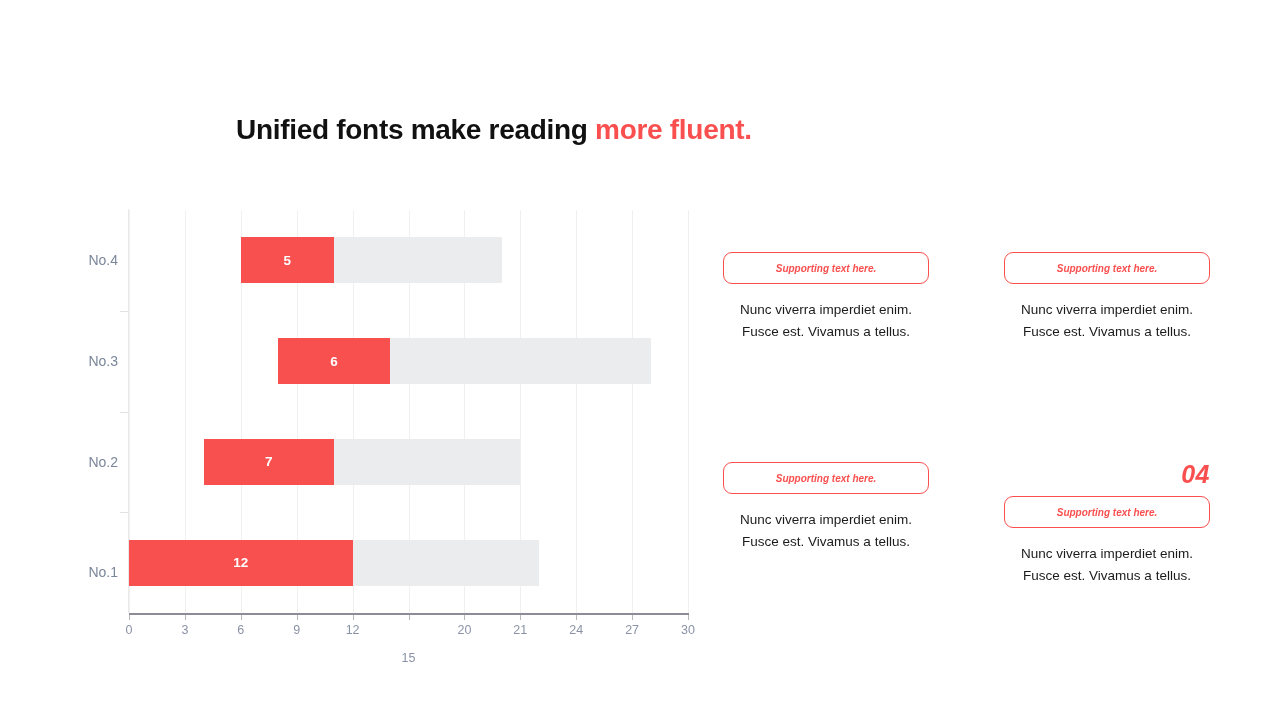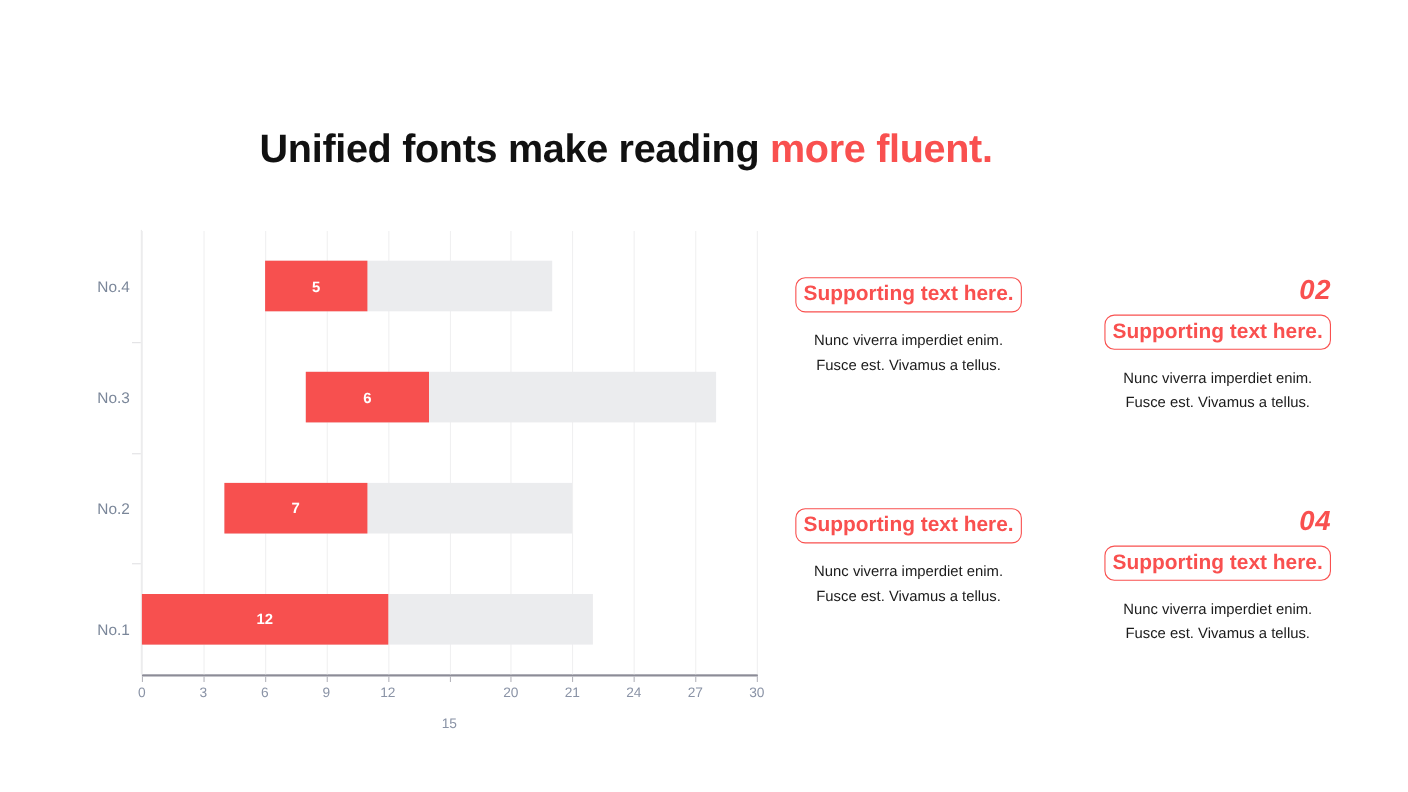--- a/index.html
+++ b/index.html
@@ -14,21 +14,21 @@
     overflow: hidden;
     font-family: "Liberation Sans", sans-serif;
     color: #1a1a1a;
   }
 
   
   .title {
     position: absolute;
     left: 236px;
     top: 114px;
-    font-size: 36px;
+    font-size: 28px;
     font-weight: bold;
     letter-spacing: -0.3px;
     white-space: nowrap;
     color: #111111;
   }
   .title .accent { color: #f9504f; }
 
   
   .chart {
     position: absolute;
@@ -150,23 +150,24 @@
     height: 32px;
     border: 1.6px solid #f9504f;
     border-radius: 9px;
     display: flex;
     align-items: center;
     justify-content: center;
     background: #ffffff;
   }
   .card-pill span {
     color: #f9504f;
-    font-size: 19px;
-    font-weight: bold;
-    white-space: nowrap;
+    font-size: 10px;
+    font-weight: bold;
+    white-space: nowrap;
+    font-style: italic;
   }
   .card-body {
     margin-top: 15px;
     text-align: center;
     font-size: 13.5px;
     line-height: 1.62;
     color: #1b1b1b;
   }
 </style>
 </head>
@@ -246,21 +247,20 @@
     <div class="card-pill">
       <span>Supporting text here.</span>
     </div>
     <div class="card-body">
       <div>Nunc viverra imperdiet enim.</div>
       <div>Fusce est. Vivamus a tellus.</div>
     </div>
   </div>
 
   <div class="card c1">
-    <div class="card-num">02</div>
     <div class="card-pill">
       <span>Supporting text here.</span>
     </div>
     <div class="card-body">
       <div>Nunc viverra imperdiet enim.</div>
       <div>Fusce est. Vivamus a tellus.</div>
     </div>
   </div>
 
   <div class="card c2">

